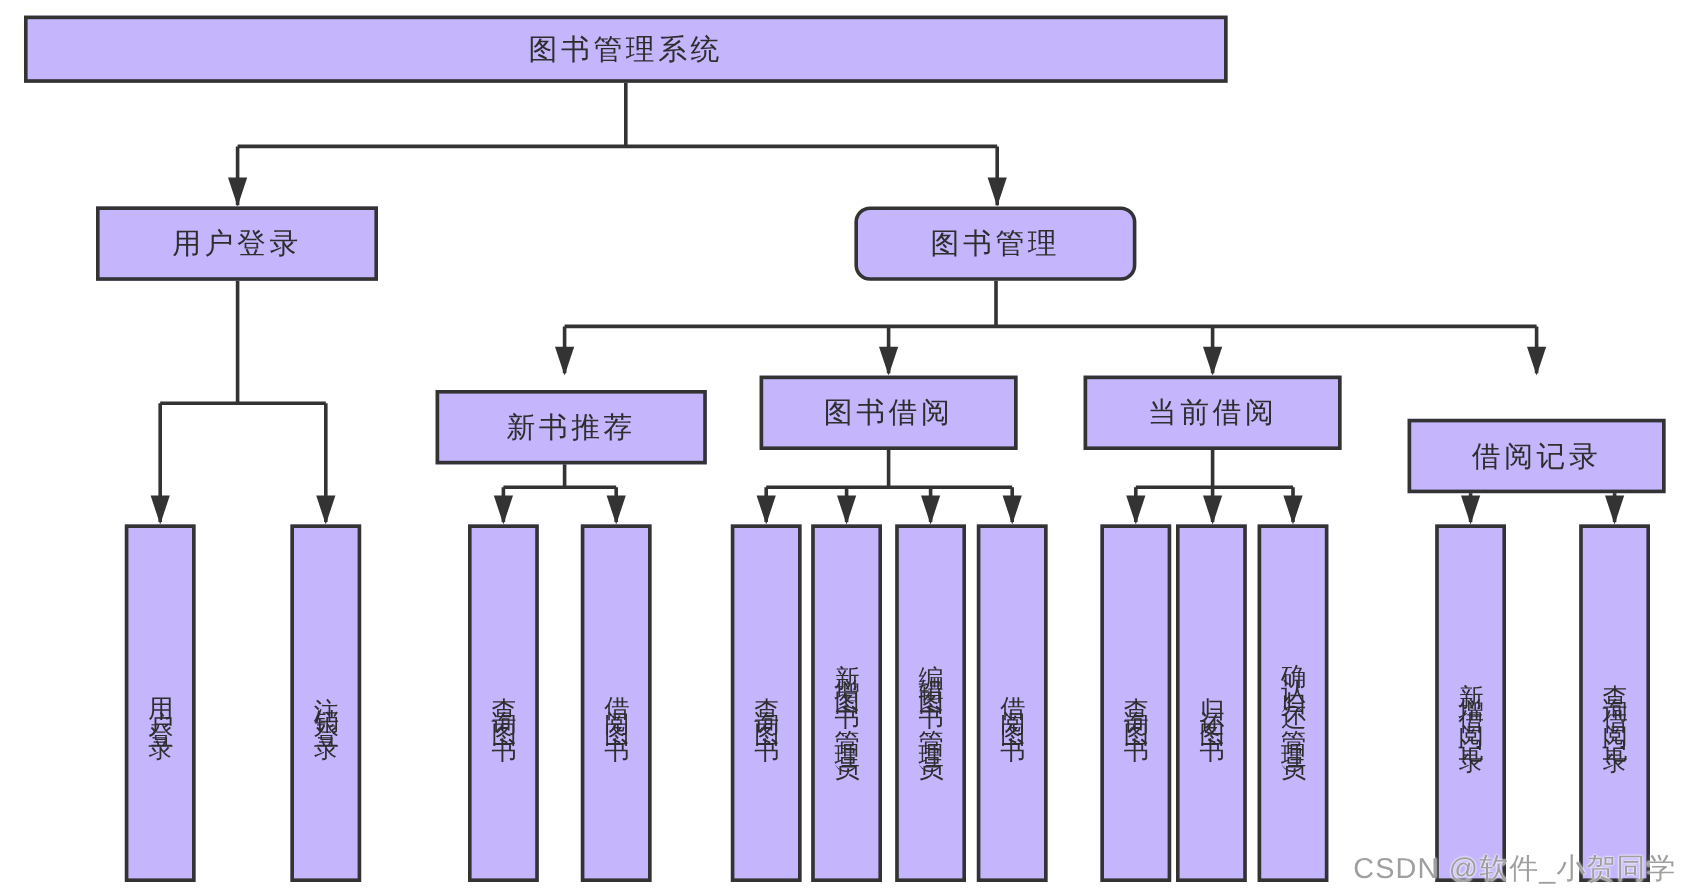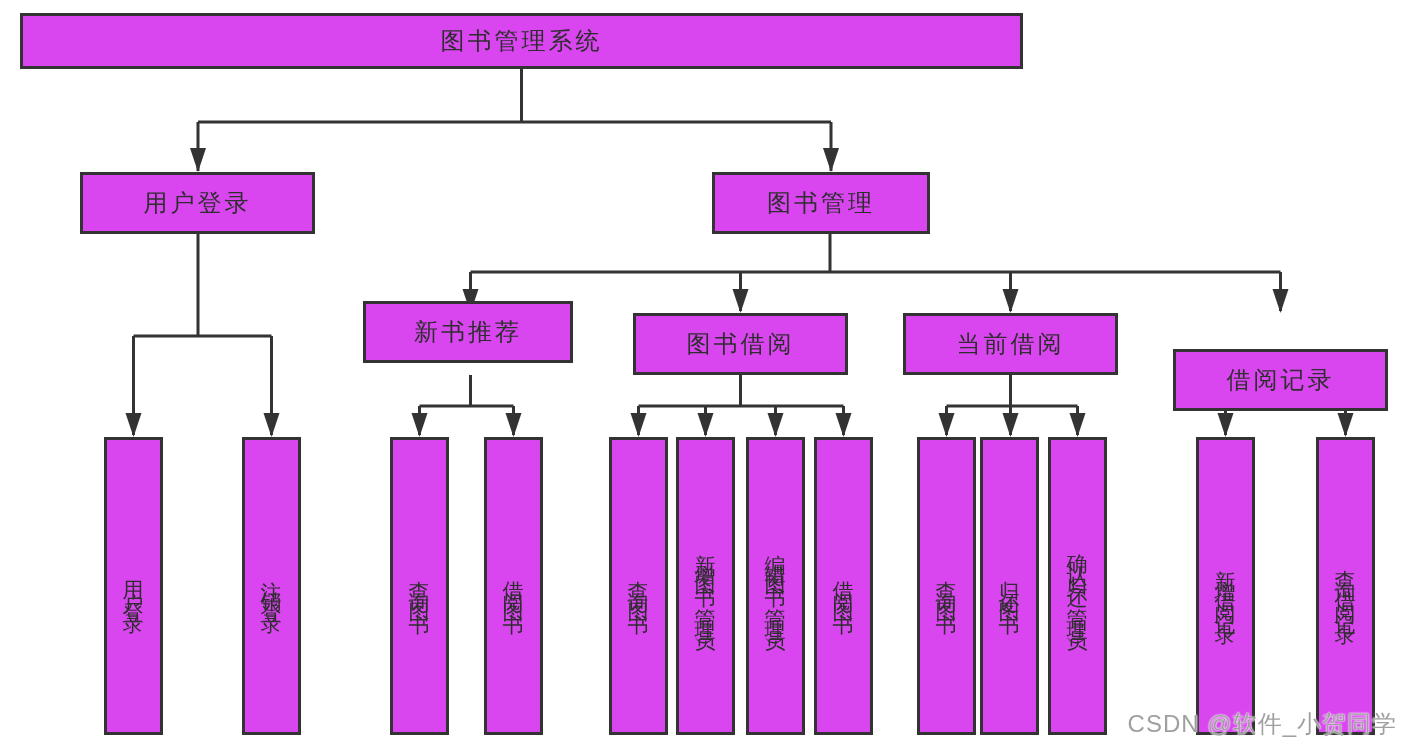--- a/index.html
+++ b/index.html
@@ -2,34 +2,34 @@
 <html><head>
 <meta charset="utf-8">
 <style>
   html,body{margin:0;padding:0;background:#fff;}
   .stage{
     position:relative;width:1405px;height:747px;background:#fff;overflow:hidden;
     font-family:"Liberation Sans",sans-serif;
   }
   svg.connectors{position:absolute;left:0;top:0;z-index:1;}
   .node{
-    position:absolute;z-index:2;background:#d946ef;border:3px solid #333333;
+    position:absolute;z-index:2;background:#c4b5fd;border:3px solid #333333;
     box-sizing:border-box;display:flex;align-items:center;justify-content:center;
     color:#2e2e2e;
   }
   .node.h .lbl{font-size:24px;letter-spacing:3px;white-space:nowrap;}
   .node.v .lbl{
     writing-mode:vertical-rl;text-orientation:mixed;
     font-size:21px;letter-spacing:11px;line-height:1;
   }
   
   #n-root{left:20px;top:13px;width:1003px;height:56px;}
   #n-user-login{left:80px;top:172px;width:235px;height:62px;}
-  #n-book-mgmt{left:712px;top:172px;width:218px;height:62px;}
-  #n-new-book{left:363px;top:301px;width:210px;height:62px;}
+  #n-book-mgmt{left:712px;top:172px;width:235px;height:62px;border-radius:13px;}
+  #n-new-book{left:363px;top:325px;width:226px;height:62px;}
   #n-book-borrow{left:633px;top:313px;width:215px;height:62px;}
   #n-current-borrow{left:903px;top:313px;width:215px;height:62px;}
   #n-borrow-record{left:1173px;top:313px;width:215px;height:62px;margin-top:36px;}
   
   .node.v{top:437px;width:59px;height:298px;}
   #l-user-login{left:104px;}
   #l-logout{left:242px;}
   #l-query-book-1{left:390px;}
   #l-borrow-book-1{left:484px;}
   #l-query-book-2{left:609px;}

